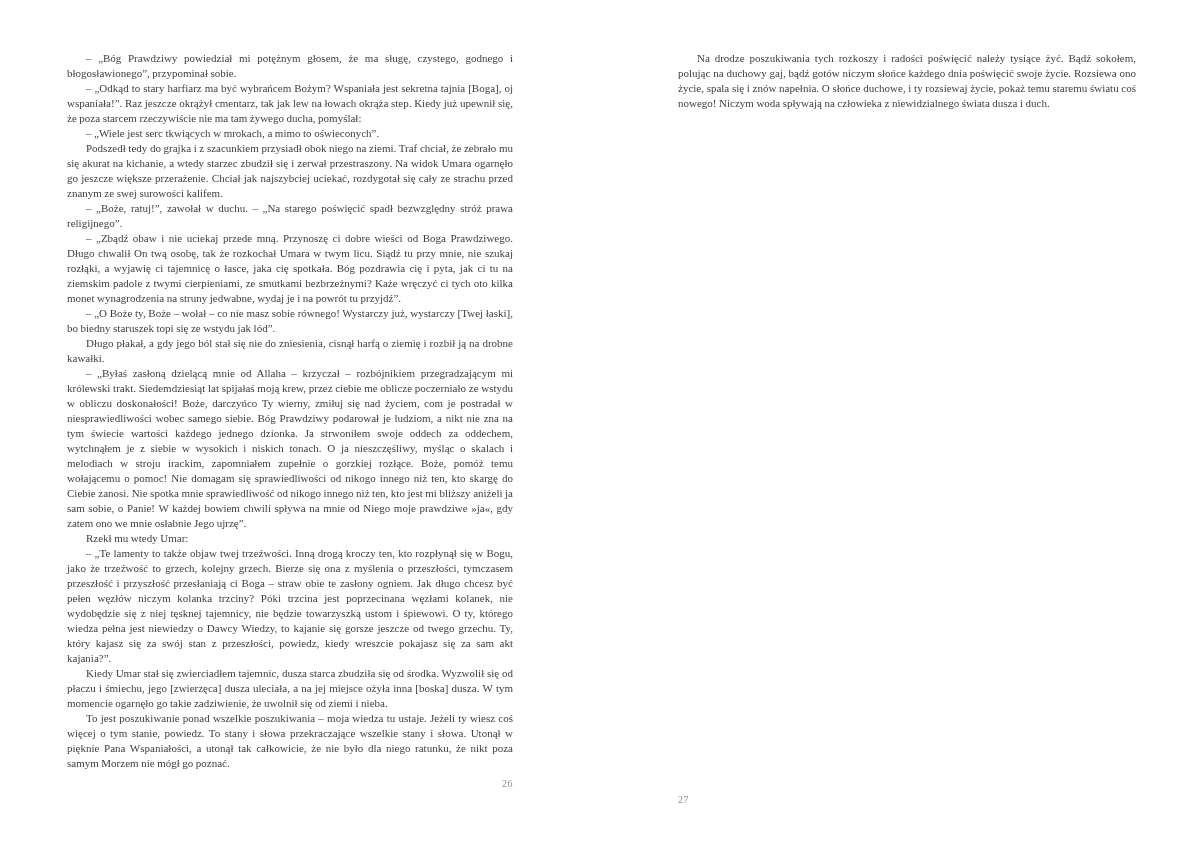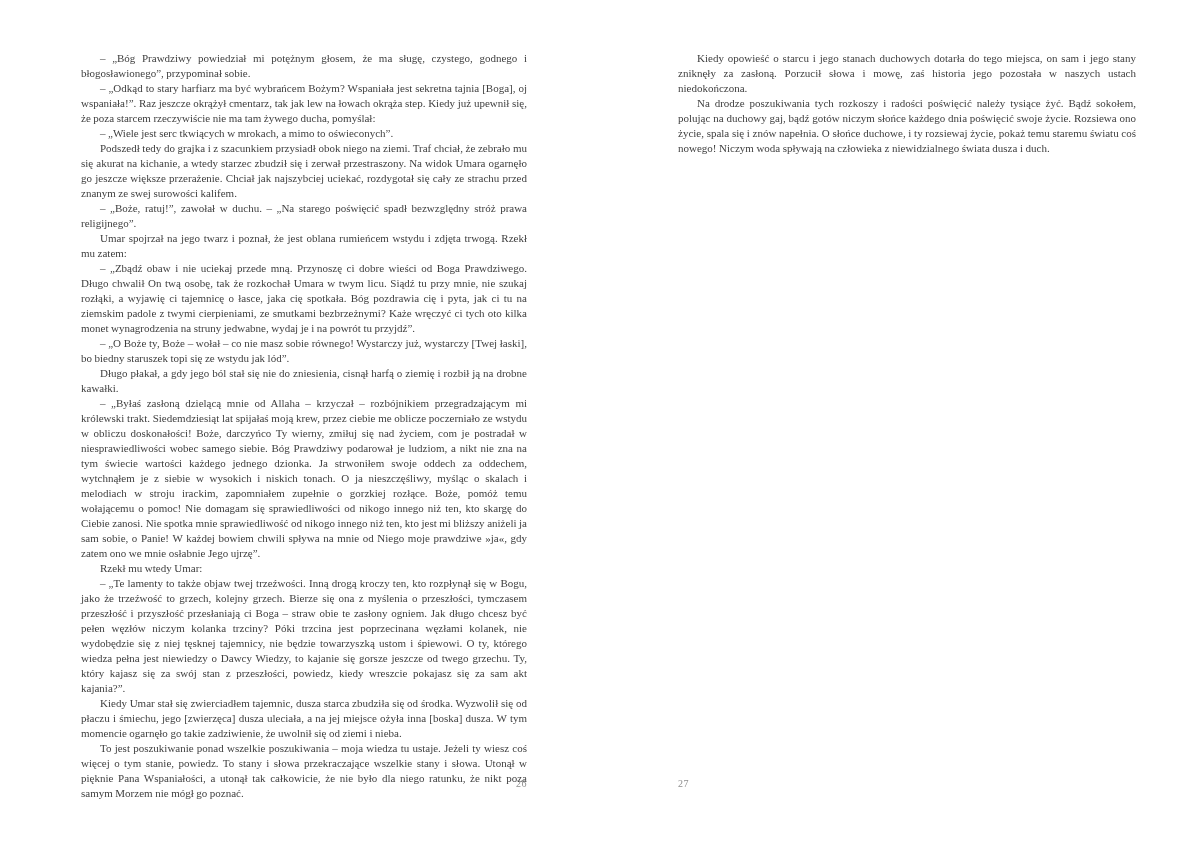--- a/index.html
+++ b/index.html
@@ -19,21 +19,21 @@
   }
   .spread{
     position:absolute;
     inset:0;
   }
   .page{
     position:absolute;
     top:0;
     height:842px;
   }
-  .page-left{left:16px;width:595px;}
+  .page-left{left:2px;width:595px;}
   .page-right{left:595px;width:596px;}
   .textblock{
     position:absolute;
     top:51px;
     color:var(--text,#3e3e3e);
     font-size:11px;
     line-height:15px;
     text-align:justify;
     hyphens:auto;
     -webkit-hyphens:auto;
@@ -48,48 +48,46 @@
   .pagenum{
     position:absolute;
     top:778px;
     font-size:10px;
     line-height:12px;
     color:var(--page-number,#8e8e8e);
     font-variant-numeric:oldstyle-nums;
     letter-spacing:0.5px;
   }
   .page-left .pagenum{left:65px;width:446px;text-align:right;}
-  .page-right .pagenum{left:83px;width:458px;text-align:left;}
+  .page-right .pagenum{left:83px;width:458px;text-align:left;margin-top:16px;}
 </style>
 </head>
 <body>
 
 <div class="spread">
 
   <section class="page page-left">
     <div class="textblock">
         <p class="para">– „Bóg Prawdziwy powiedział mi potężnym głosem, że ma sługę, czystego, godnego i błogosławionego”, przypominał sobie.</p>
         <p class="para">– „Odkąd to stary harfiarz ma być wybrańcem Bożym? Wspaniała jest sekretna tajnia [Boga], oj wspaniała!”. Raz jeszcze okrążył cmentarz, tak jak lew na łowach okrąża step. Kiedy już upewnił się, że poza starcem rzeczywiście nie ma tam żywego ducha, pomyślał:</p>
         <p class="para">– „Wiele jest serc tkwiących w mrokach, a mimo to oświeconych”.</p>
         <p class="para">Podszedł tedy do grajka i z szacunkiem przysiadł obok niego na ziemi. Traf chciał, że zebrało mu się akurat na kichanie, a wtedy starzec zbudził się i zerwał przestraszony. Na widok Umara ogarnęło go jeszcze większe przerażenie. Chciał jak najszybciej uciekać, rozdygotał się cały ze strachu przed znanym ze swej surowości kalifem.</p>
         <p class="para">– „Boże, ratuj!”, zawołał w duchu. – „Na starego poświęcić spadł bezwzględny stróż prawa religijnego”.</p>
-        <p class="para">Umar spojrzał na jego twarz i poznał, że jest oblana rumieńcem wstydu i zdjęta trwogą. Rzekł mu zatem:</p>
         <p class="para">– „Zbądź obaw i nie uciekaj przede mną. Przynoszę ci dobre wieści od Boga Prawdziwego. Długo chwalił On twą osobę, tak że rozkochał Umara w twym licu. Siądź tu przy mnie, nie szukaj rozłąki, a wyjawię ci tajemnicę o łasce, jaka cię spotkała. Bóg pozdrawia cię i pyta, jak ci tu na ziemskim padole z twymi cierpieniami, ze smutkami bezbrzeżnymi? Każe wręczyć ci tych oto kilka monet wynagrodzenia na struny jedwabne, wydaj je i na powrót tu przyjdź”.</p>
         <p class="para">– „O Boże ty, Boże – wołał – co nie masz sobie równego! Wystarczy już, wystarczy [Twej łaski], bo biedny staruszek topi się ze wstydu jak lód”.</p>
         <p class="para">Długo płakał, a gdy jego ból stał się nie do zniesienia, cisnął harfą o ziemię i rozbił ją na drobne kawałki.</p>
         <p class="para">– „Byłaś zasłoną dzielącą mnie od Allaha – krzyczał – rozbójnikiem przegradzającym mi królewski trakt. Siedemdziesiąt lat spijałaś moją krew, przez ciebie me oblicze poczerniało ze wstydu w obliczu doskonałości! Boże, darczyńco Ty wierny, zmiłuj się nad życiem, com je postradał w niesprawiedliwości wobec samego siebie. Bóg Prawdziwy podarował je ludziom, a nikt nie zna na tym świecie wartości każdego jednego dzionka. Ja strwoniłem swoje oddech za oddechem, wytchnąłem je z siebie w wysokich i niskich tonach. O ja nieszczęśliwy, myśląc o skalach i melodiach w stroju irackim, zapomniałem zupełnie o gorzkiej rozłące. Boże, pomóż temu wołającemu o pomoc! Nie domagam się sprawiedliwości od nikogo innego niż ten, kto skargę do Ciebie zanosi. Nie spotka mnie sprawiedliwość od nikogo innego niż ten, kto jest mi bliższy aniżeli ja sam sobie, o Panie! W każdej bowiem chwili spływa na mnie od Niego moje prawdziwe »ja«, gdy zatem ono we mnie osłabnie Jego ujrzę”.</p>
         <p class="para">Rzekł mu wtedy Umar:</p>
         <p class="para">– „Te lamenty to także objaw twej trzeźwości. Inną drogą kroczy ten, kto rozpłynął się w Bogu, jako że trzeźwość to grzech, kolejny grzech. Bierze się ona z myślenia o przeszłości, tymczasem przeszłość i przyszłość przesłaniają ci Boga – straw obie te zasłony ogniem. Jak długo chcesz być pełen węzłów niczym kolanka trzciny? Póki trzcina jest poprzecinana węzłami kolanek, nie wydobędzie się z niej tęsknej tajemnicy, nie będzie towarzyszką ustom i śpiewowi. O ty, którego wiedza pełna jest niewiedzy o Dawcy Wiedzy, to kajanie się gorsze jeszcze od twego grzechu. Ty, który kajasz się za swój stan z przeszłości, powiedz, kiedy wreszcie pokajasz się za sam akt kajania?”.</p>
         <p class="para">Kiedy Umar stał się zwierciadłem tajemnic, dusza starca zbudziła się od środka. Wyzwolił się od płaczu i śmiechu, jego [zwierzęca] dusza uleciała, a na jej miejsce ożyła inna [boska] dusza. W tym momencie ogarnęło go takie zadziwienie, że uwolnił się od ziemi i nieba.</p>
         <p class="para">To jest poszukiwanie ponad wszelkie poszukiwania – moja wiedza tu ustaje. Jeżeli ty wiesz coś więcej o tym stanie, powiedz. To stany i słowa przekraczające wszelkie stany i słowa. Utonął w pięknie Pana Wspaniałości, a utonął tak całkowicie, że nie było dla niego ratunku, że nikt poza samym Morzem nie mógł go poznać.</p>
       </div>
     <div class="pagenum">26</div>
   </section>
 
   <section class="page page-right">
     <div class="textblock">
-        <p class="para">Kiedy opowieść o starcu i jego stanach duchowych dotarła do tego miejsca, on sam i jego stany zniknęły za zasłoną. Porzucił słowa i mowę, zaś historia jego pozostała w naszych ustach niedokończona.</p>
         <p class="para">Na drodze poszukiwania tych rozkoszy i radości poświęcić należy tysiące żyć. Bądź sokołem, polując na duchowy gaj, bądź gotów niczym słońce każdego dnia poświęcić swoje życie. Rozsiewa ono życie, spala się i znów napełnia. O słońce duchowe, i ty rozsiewaj życie, pokaż temu staremu światu coś nowego! Niczym woda spływają na człowieka z niewidzialnego świata dusza i duch.</p>
       </div>
     <div class="pagenum">27</div>
   </section>
 
 </div>
 
 </body></html>

